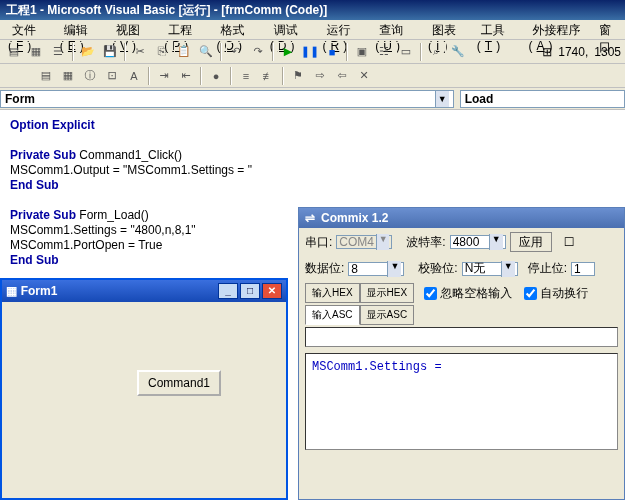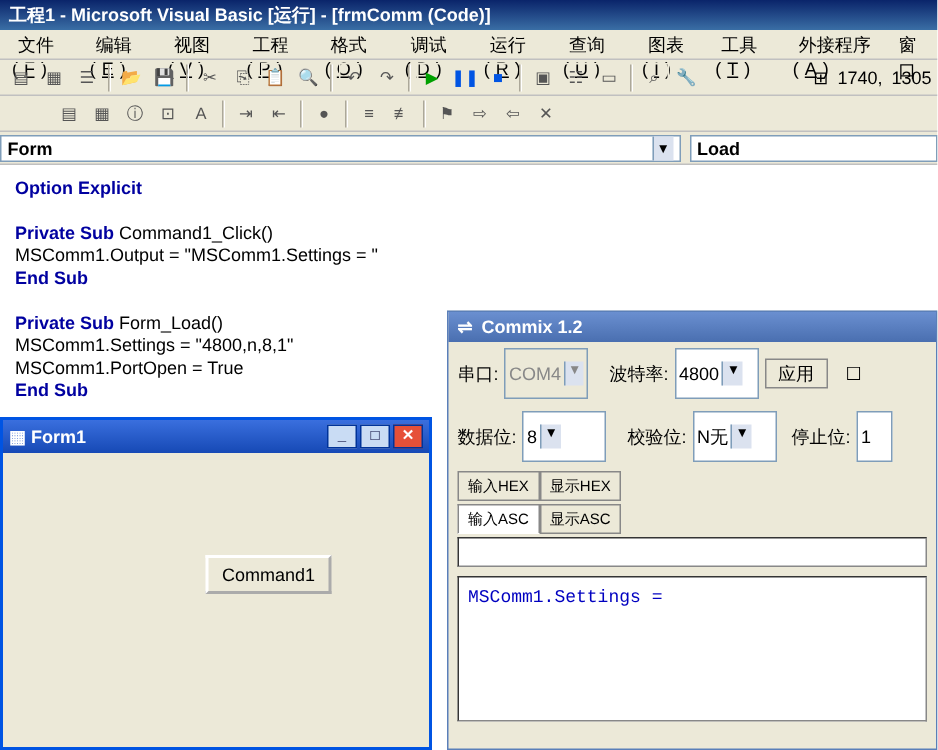--- a/index.html
+++ b/index.html
@@ -26,21 +26,21 @@
 .form1 .tbar { background: linear-gradient(#3a6fde,#1649b5); height: 22px; display: flex; align-items: center; padding: 0 4px; color: #fff; font-weight: bold; }
 .wbtns { margin-left: auto; display: flex; gap: 2px; }
 .wbtn { width: 20px; height: 16px; background: #c9dcf4; border: 1px solid #003399; color: #003; font-size: 10px; text-align: center; line-height: 14px; }
 .wbtn.close { background: #e65039; color: #fff; }
 .cmdbtn { position: absolute; left: 135px; top: 90px; width: 84px; height: 26px; background: #ece9d8; border: 2px outset #fff; font-size: 12px; }
 
 .commix { position: absolute; left: 298px; top: 207px; width: 327px; height: 293px; border: 1px solid #5a7fb9; background: #ece9d8; }
 .commix .tbar { background: linear-gradient(#6a8fd0,#4a6fb0); height: 20px; color: #fff; font-weight: bold; padding: 2px 6px; display: flex; align-items: center; gap: 6px; }
 .commix .tbar .icon { color: #fff; }
 .crow { display: flex; align-items: center; padding: 4px 6px; gap: 4px; }
-.ccombo { background: #fff; border: 1px solid #7f9db9; height: 34px; padding: 0 2px; display: flex; align-items: center; }
+.ccombo { background: #fff; border: 1px solid #7f9db9; height: 14px; padding: 0 2px; display: flex; align-items: center; justify-content: space-between; }
 .ccombo.disabled { background: #ece9d8; color: #888; }
 .ccombo .arrow { background: #dbe2ef; border-left: 1px solid #7f9db9; width: 14px; height: 16px; text-align: center; font-size: 9px; margin-left: 2px; }
 .cbtn { background: #ece9d8; border: 1px solid #888; height: 20px; padding: 0 8px; }
 .tabrow { display: flex; padding: 0 6px; gap: 0; margin-top: 2px; }
 .tab { border: 1px solid #888; background: #ece9d8; padding: 2px 6px; font-size: 10px; }
 .tab.sel { background: #fff; border-bottom: 1px solid #fff; }
 .chk { display: flex; align-items: center; gap: 3px; }
 .chk input { margin: 0; }
 .output { background: #fff; border: 1px inset #888; margin: 2px 6px; height: 20px; }
 .terminal { background: #fff; border: 1px inset #888; margin: 6px; height: 97px; padding: 6px; font-family: "Courier New"; color: #0000c0; }
@@ -187,20 +187,30 @@
       <span class="arrow">▼</span>
     </div>
     <span style="margin-left:6px">停止位:</span>
     <div class="ccombo" style="width:24px">
       <span>1</span>
     </div>
   </div>
   <div class="tabrow">
     <div class="tab">输入HEX</div>
     <div class="tab">显示HEX</div>
+    <div style="flex:1; display:flex; align-items:center; gap:12px; padding-left:10px">
+      <label class="chk">
+          <input type="checkbox" checked="" style="">
+          <span>忽略空格输入</span>
+        </label>
+      <label class="chk">
+          <input type="checkbox" checked="" style="">
+          <span>自动换行</span>
+        </label>
+    </div>
   </div>
   <div class="tabrow">
     <div class="tab sel">输入ASC</div>
     <div class="tab">显示ASC</div>
   </div>
   <div class="output"></div>
   <div class="terminal">MSComm1.Settings =</div>
 </div>
 
 </body></html>

